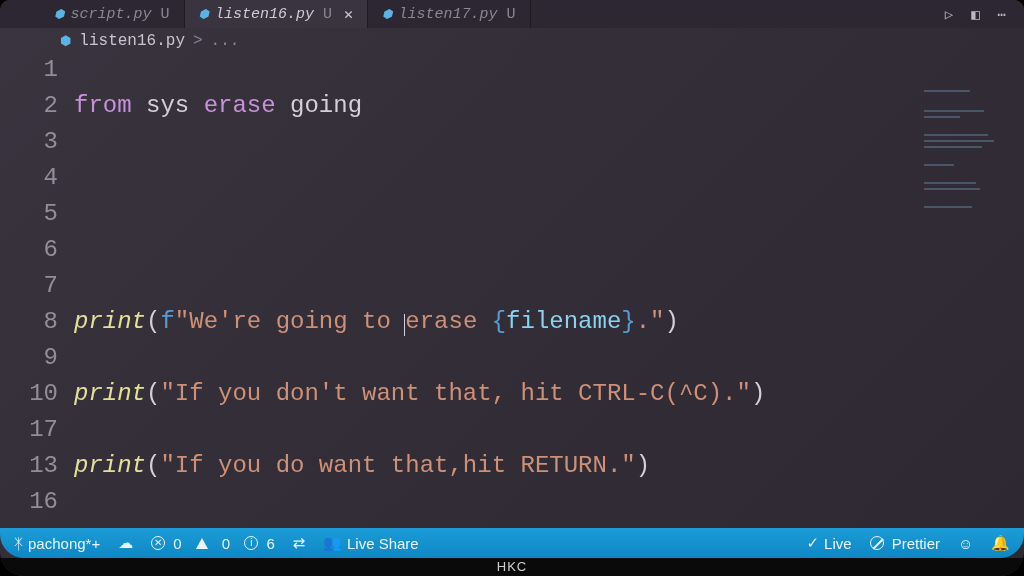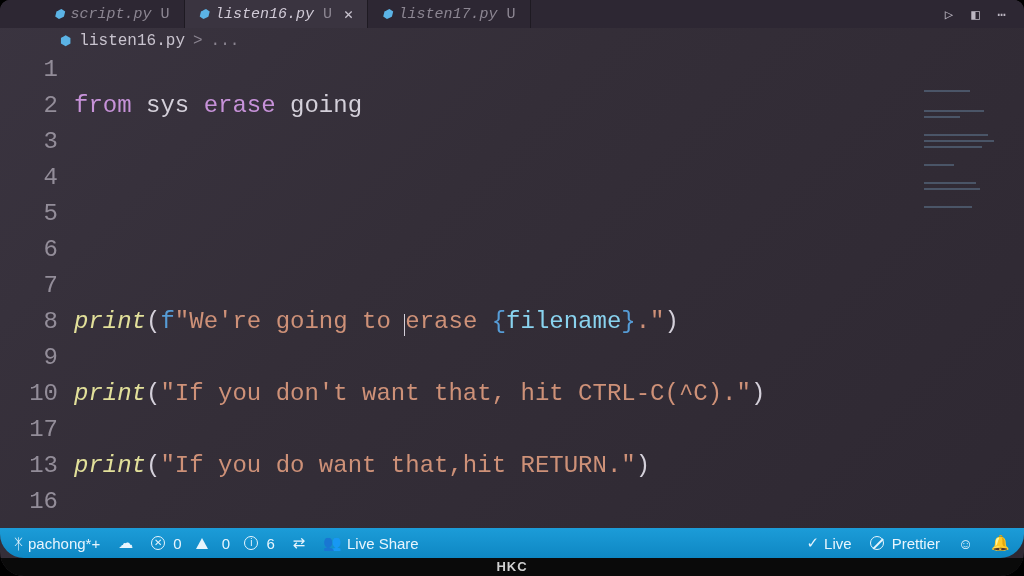--- a/index.html
+++ b/index.html
@@ -126,21 +126,21 @@
   .slash { position:relative; }
   .slash::after{content:"";position:absolute;left:0;top:50%;width:14px;height:1.5px;background:#e8f5fd;transform:rotate(-45deg);}
 
   
   .bezel {
     position:absolute; bottom:0; left:0; right:0; height:18px;
     background:#0a0a0a;
     color:#cfcfcf;
     text-align:center;
     font-family: Arial, sans-serif;
-    font-weight:bold;
+    font-weight:normal;
     font-size:13px;
     letter-spacing:1px;
     line-height:18px;
   }
   .screen-inner { position:absolute; inset:0 0 18px 0; display:flex; flex-direction:column;}
 </style>
 </head>
 <body>
 
 <div class="screen">

